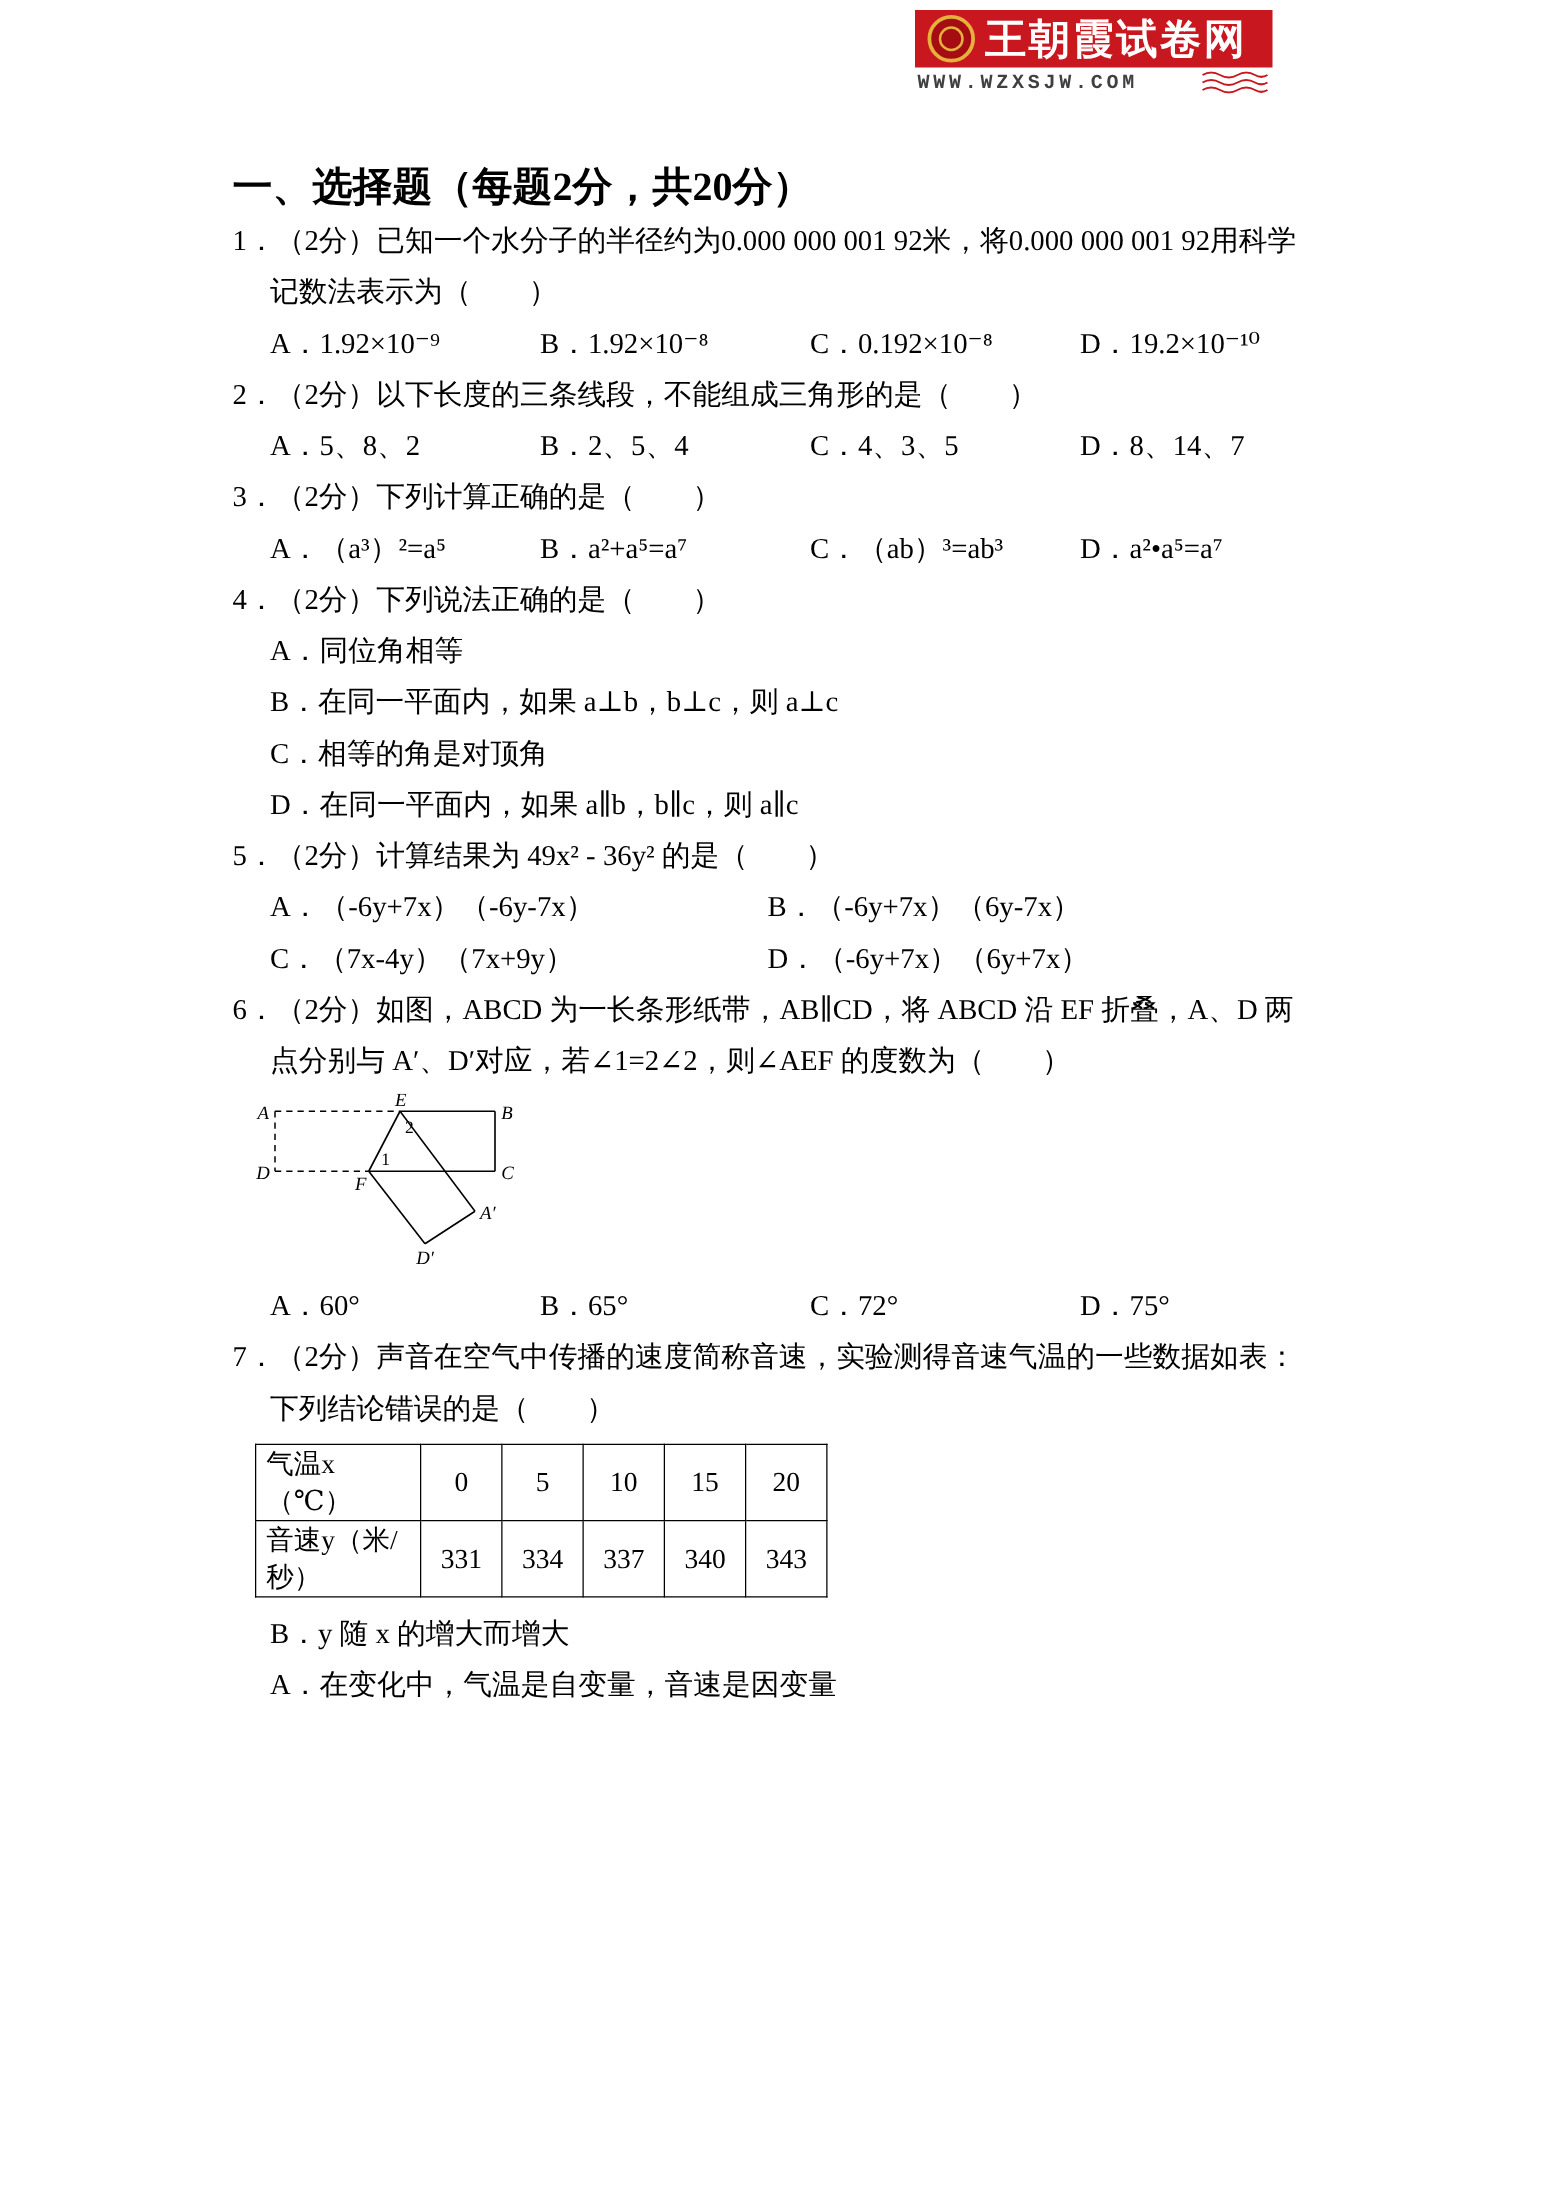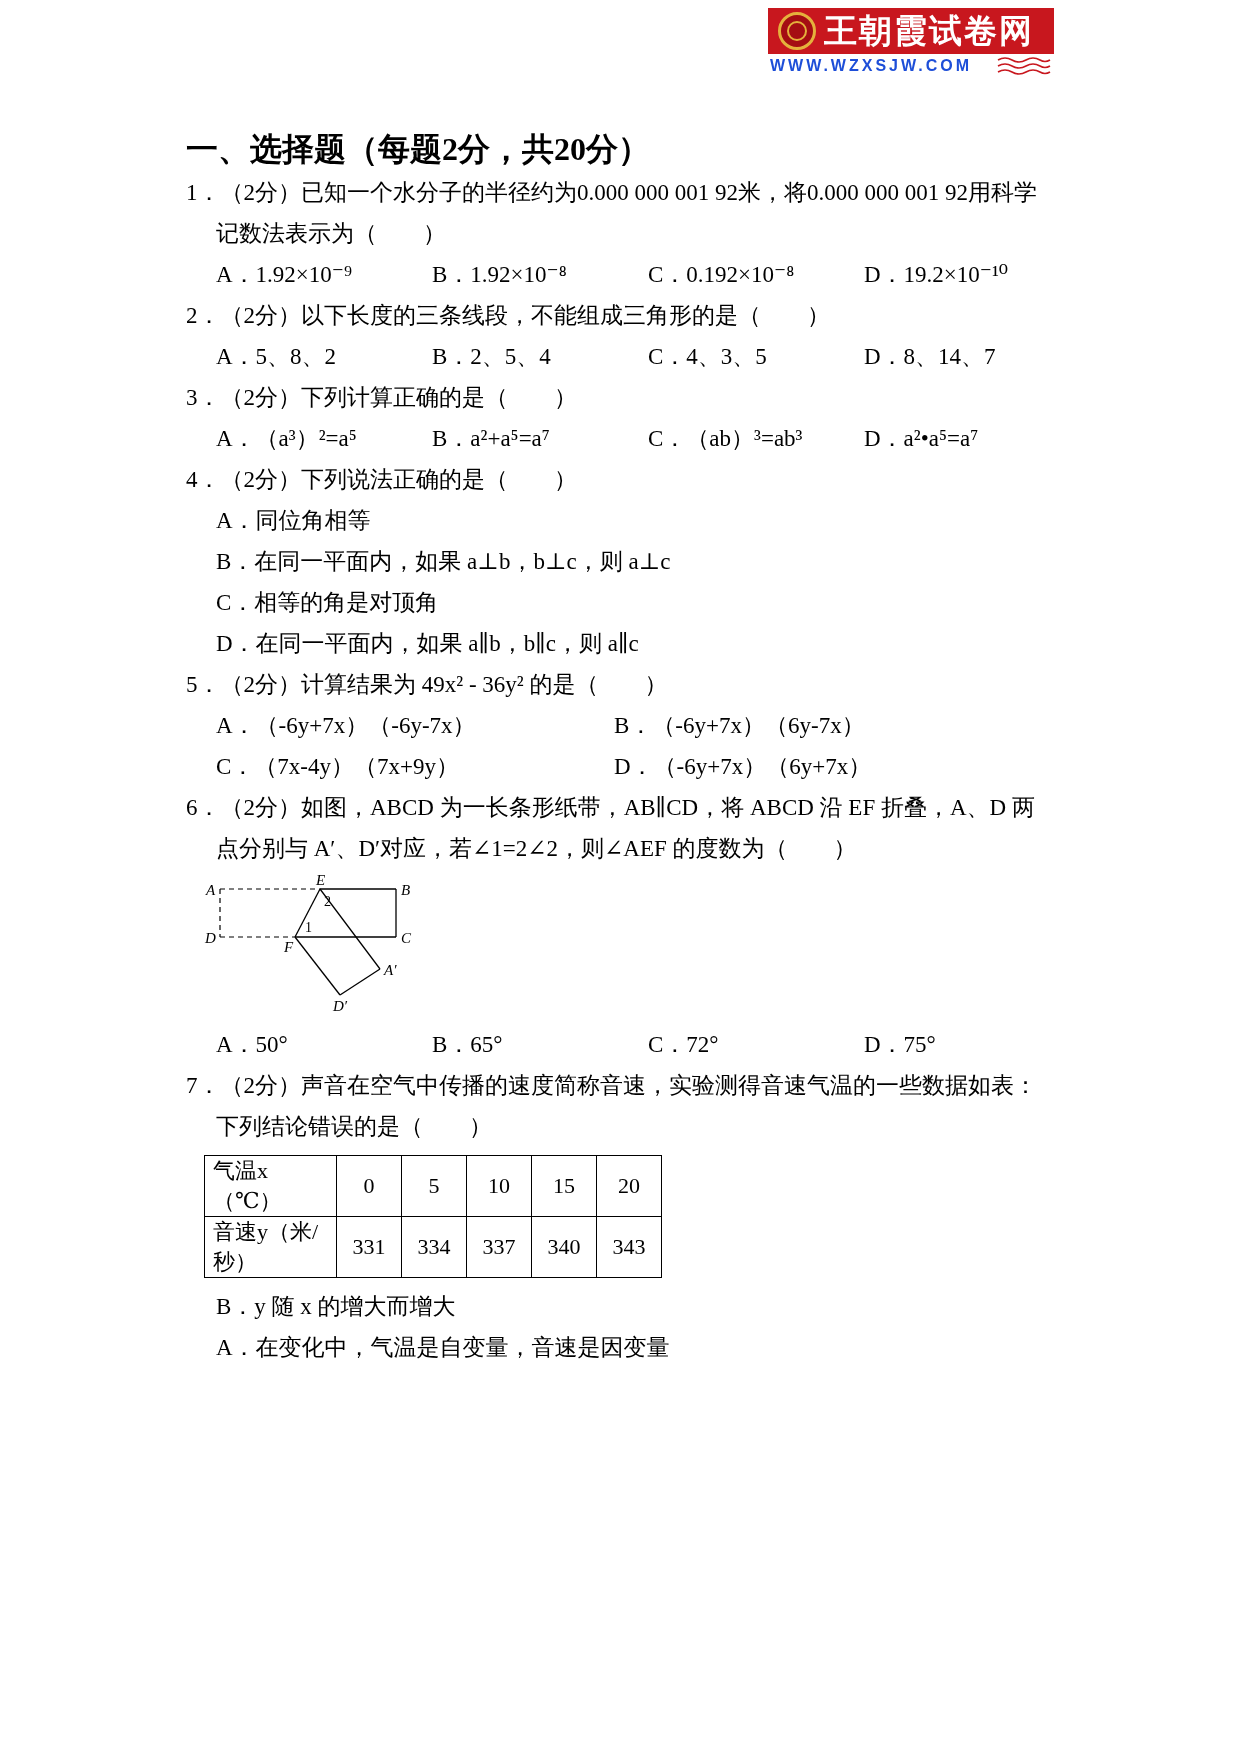--- a/index.html
+++ b/index.html
@@ -5,21 +5,21 @@
   * { margin:0; padding:0; box-sizing:border-box; }
   html,body { background:#ffffff; }
   body {
     width:1239px; height:1754px; position:relative;
     font-family:"Liberation Serif","DejaVu Serif",serif;
     color:#000; overflow:hidden;
   }
   .page { position:absolute; inset:0; background:#fff; }
 
   
-  .logo { position:absolute; top:8px; left:768px; width:286px; }
+  .logo { position:absolute; top:8px; left:732px; width:286px; }
   .logo-banner {
     display:flex; align-items:center; gap:8px;
     background:#c8171e; color:#fff;
     padding:3px 10px; height:46px;
   }
   .logo-seal {
     width:38px; height:38px; border-radius:50%;
     background:#a50d13; border:3px solid #e5b13c;
     position:relative; flex:0 0 auto;
   }
@@ -28,22 +28,22 @@
     border:2px solid #e5b13c; border-radius:50%;
   }
   .logo-site-name {
     font-size:33px; font-weight:bold; letter-spacing:2px; white-space:nowrap;
   }
   .logo-url-row {
     display:flex; align-items:center; justify-content:space-between;
     margin-top:3px; padding:0 2px;
   }
   .logo-url {
-    color:#1d4ed8; font-weight:bold; font-size:16px; letter-spacing:3px;
-    font-family:Liberation Sans, sans-serif;
+    color:#404040; font-weight:bold; font-size:16px; letter-spacing:3px;
+    font-family:Liberation Mono, monospace;
   }
   .logo-waves { width:56px; height:18px; }
 
   
   .content { position:absolute; top:128px; left:186px; width:870px; }
   .doc-title {
     text-align:center; font-size:29px; font-weight:bold;
     line-height:44px; margin-bottom:22px; letter-spacing:1px;
   }
   .section-heading {
@@ -184,21 +184,21 @@
           <text class="fig-label" x="3" y="68">D</text>
           <text class="fig-label" x="82" y="77">F</text>
           <text class="fig-label" x="199" y="68">C</text>
           <text class="fig-label" x="182" y="100">A′</text>
           <text class="fig-label" x="131" y="136">D′</text>
           <text class="fig-num" x="103" y="57">1</text>
           <text class="fig-num" x="122" y="31">2</text>
         </svg>
       </div>
       <div class="options-row cols-4">
-        <span class="opt">A．50°</span>
+        <span class="opt">A．60°</span>
         <span class="opt">B．65°</span>
         <span class="opt">C．72°</span>
         <span class="opt">D．75°</span>
       </div>
     </div>
 
     <div class="question">
       <p class="q-text">7．（2分）声音在空气中传播的速度简称音速，实验测得音速气温的一些数据如表：下列结论错误的是（　　）</p>
       <table class="data-table">
         <tbody>

